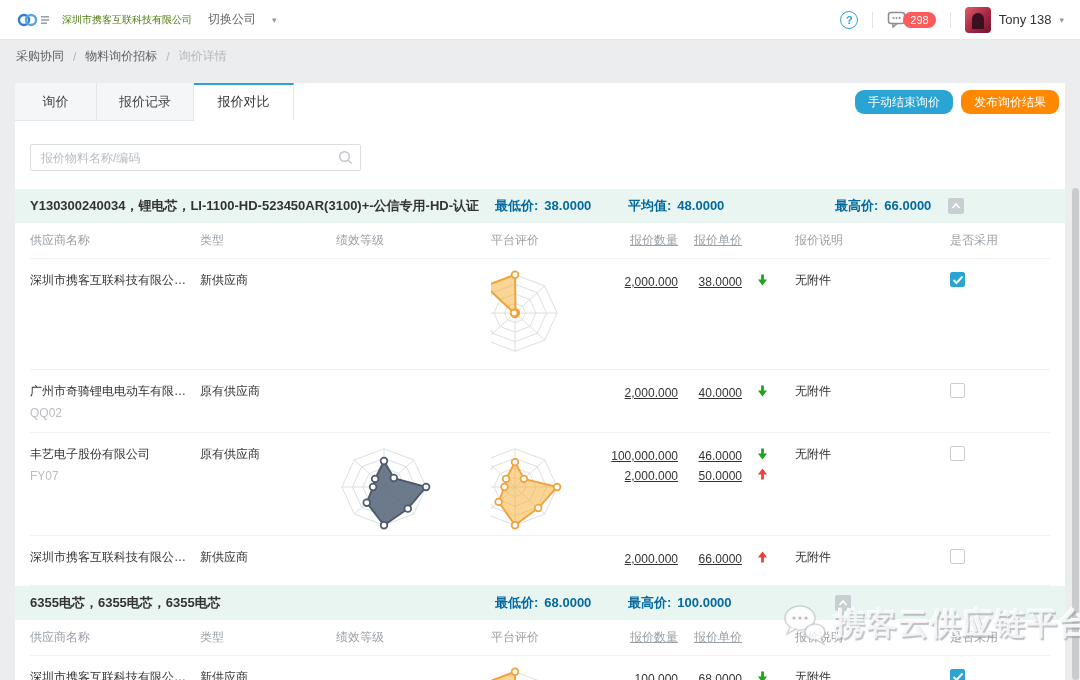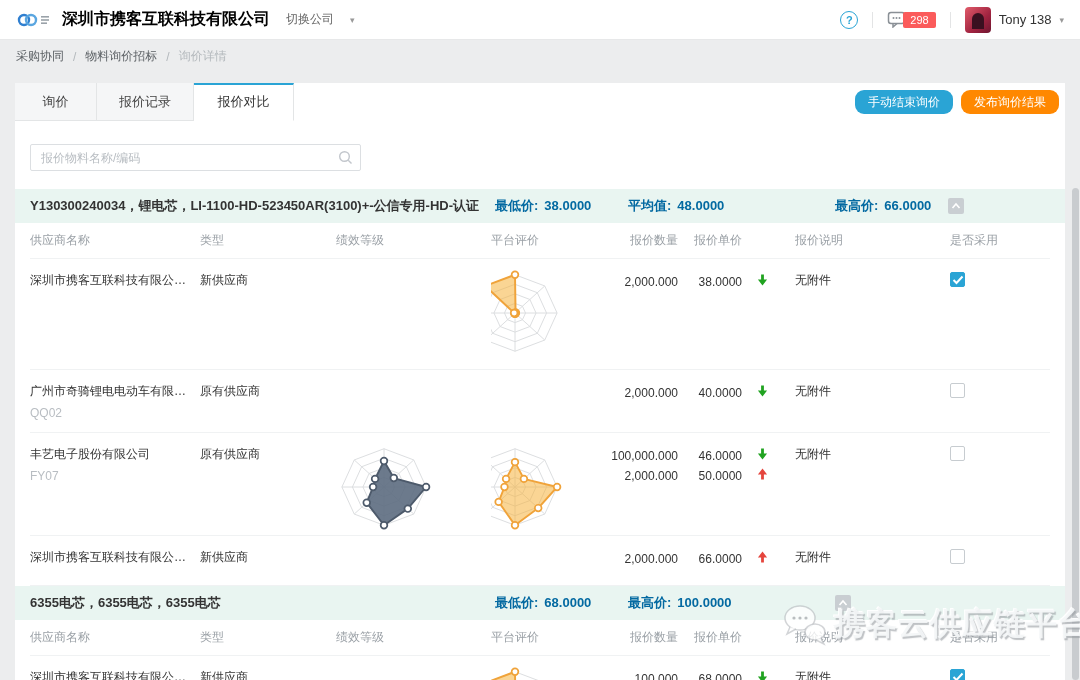--- a/index.html
+++ b/index.html
@@ -3,28 +3,28 @@
 <meta charset="utf-8">
 <style>
   * { margin:0; padding:0; box-sizing:border-box; }
   html,body { width:1080px; height:680px; overflow:hidden; }
   body { font-family:"Liberation Sans","DejaVu Sans",sans-serif; background:#ecedee; color:#333; }
   .page { position:relative; width:1080px; height:680px; overflow:hidden; }
 
   
   .topbar { height:40px; background:#fff; border-bottom:1px solid #e7e8e9; display:flex; align-items:center; padding:0 16px; }
   .logo { display:flex; align-items:center; margin-right:12px; }
-  .company { font-size:16px; font-weight:700; color:#000000; }
+  .company { font-size:10px; font-weight:400; color:#4d7c0f; }
   .switch { margin-left:16px; font-size:12px; color:#666; cursor:pointer; display:flex; align-items:center; gap:16px; }
   .caret { font-size:9px; color:#999; }
   .topbar-right { margin-left:auto; display:flex; align-items:center; gap:14px; }
   .help-icon { width:18px; height:18px; border:1.5px solid #2aa4d5; color:#2aa4d5; border-radius:50%; font-size:11px; font-weight:700; display:flex; align-items:center; justify-content:center; cursor:pointer; }
   .tb-divider { width:1px; height:16px; background:#e3e4e5; }
   .msg-wrap { display:flex; align-items:center; cursor:pointer; }
-  .badge { background:#fb5b5b; color:#fff; font-size:11px; line-height:16px; border-radius:2px; padding:0 7px; margin-left:-4px; }
+  .badge { background:#fb5b5b; color:#fff; font-size:11px; line-height:16px; border-radius:8px; padding:0 7px; margin-left:-4px; }
   .user { display:flex; align-items:center; gap:8px; cursor:pointer; }
   .avatar { width:26px; height:26px; border-radius:4px; background:linear-gradient(135deg,#e15b6a 0%,#a02340 60%,#6e1630 100%); position:relative; overflow:hidden; }
   .avatar::after { content:""; position:absolute; left:7px; top:6px; width:12px; height:16px; background:#3a1020; border-radius:6px 6px 0 0; }
   .username { font-size:13px; color:#333; }
 
   
   .breadcrumb { height:33px; display:flex; align-items:center; padding:0 16px; font-size:12px; }
   .crumb { color:#5a5f63; cursor:pointer; }
   .crumb.current { color:#b3b8bc; cursor:default; }
   .crumb-sep { color:#b3b8bc; margin:0 9px; }
@@ -53,21 +53,21 @@
   #groups { margin-top:18px; }
   .group-header { margin:0 -15px; padding:0 15px; height:34px; background:#e9f5f1; display:grid; grid-template-columns:465px 133px 207px 113px 1fr; align-items:center; }
   .g-title { font-size:13px; font-weight:700; color:#333; white-space:nowrap; overflow:hidden; }
   .g-stat { font-size:13px; font-weight:600; color:#0369a1; white-space:nowrap; }
   .g-stat .lbl { margin-right:6px; }
   .fold-box { width:16px; height:16px; background:#c9ced2; border-radius:2px; display:flex; align-items:center; justify-content:center; cursor:pointer; }
 
   .trow { display:grid; grid-template-columns:170px 136px 155px 110px 77px 64px 40px 130px 1fr; padding:0 0; border-bottom:1px solid #f0f2f3; font-size:12px; color:#333; }
   .thead { height:36px; align-items:center; color:#9aa0a6; border-bottom:1px solid #f0f2f3; }
   .cell { overflow:hidden; }
-  .c-qty,.c-price { text-align:right; }
+  .c-qty,.c-price { text-align:right;text-decoration:underline; }
   .c-trend { text-align:center; }
   .c-note { padding-left:13px; }
   .c-adopt { padding-left:38px; }
   .trow:not(.thead) .cell { padding-top:13px; padding-bottom:12px; }
   .trow:not(.thead) .c-perf, .trow:not(.thead) .c-platform { padding-top:0; padding-bottom:0; }
   .supplier-name { color:#333; white-space:nowrap; overflow:hidden; }
   .supplier-code { color:#b8bdc2; margin-top:6px; }
   .quote-line { height:20px; line-height:20px; }
   .radar-box { margin-top:10px; }
   .c-platform .radar-box { margin-left:-24px; }

